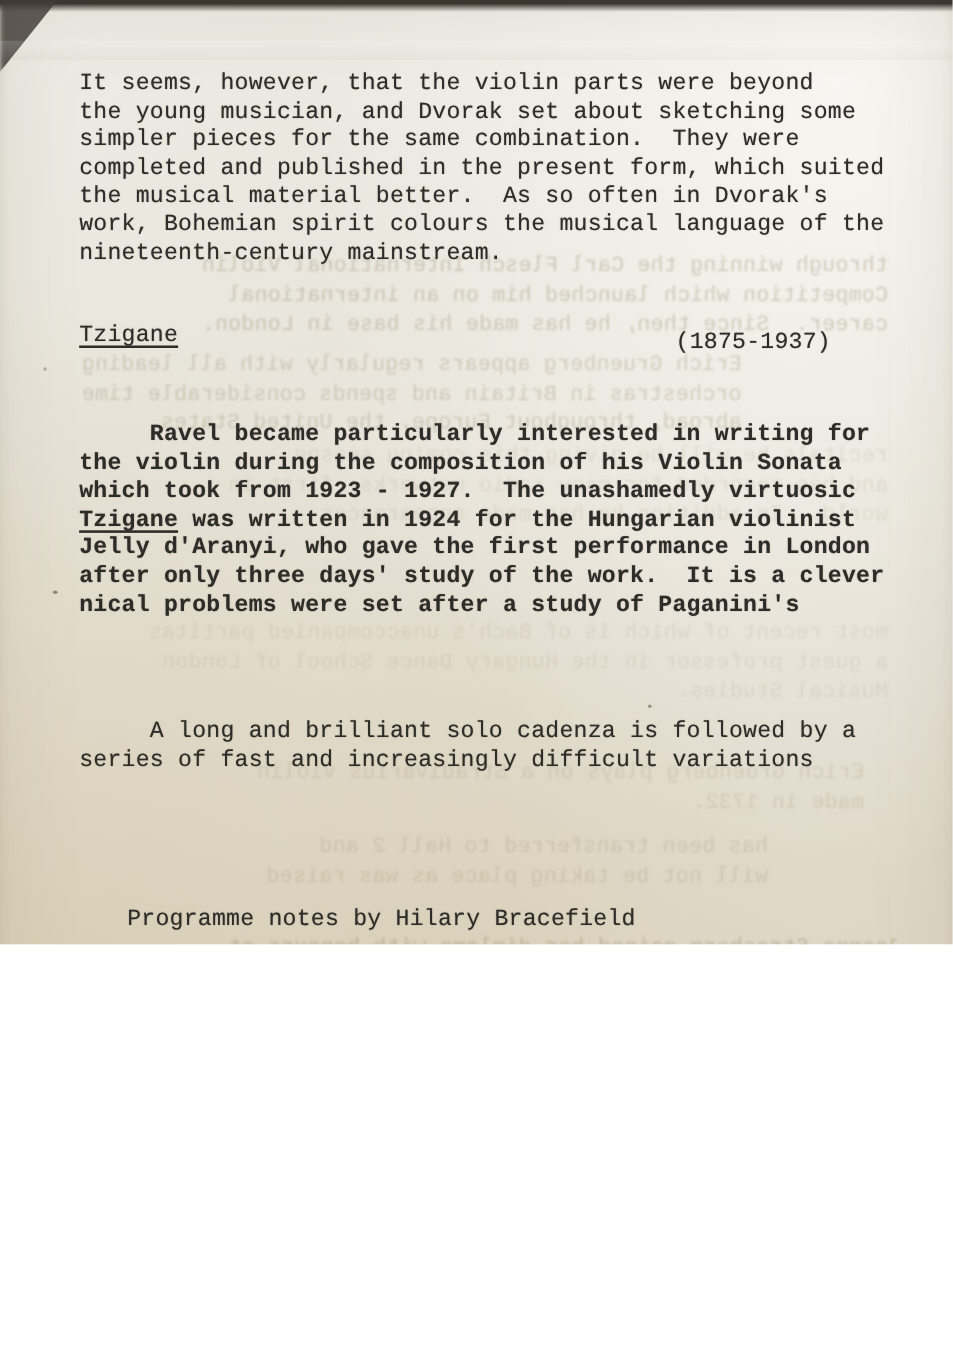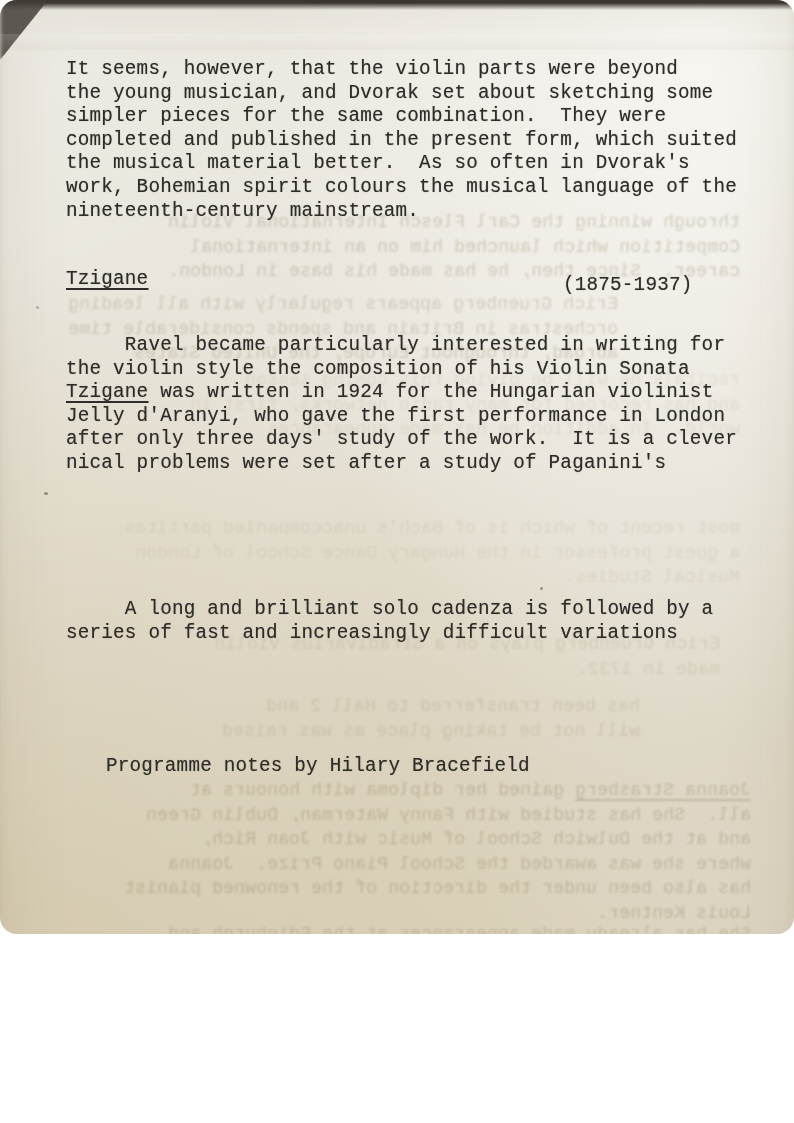--- a/index.html
+++ b/index.html
@@ -1,22 +1,21 @@
 <!DOCTYPE html>
 <html><head>
 <meta charset="utf-8">
 <style>
   html,body{margin:0;padding:0;background:#ffffff;}
   .page{
     position:relative;
-    width:794px;height:934px;
+    width:794px;height:787px;
     overflow:hidden;
     background:#ffffff;
     font-family:"Liberation Mono","DejaVu Sans Mono",monospace;
-    border-radius:17px;
   }
   
   .photo{
     position:absolute;left:0;top:0;right:0;height:1112px;
     background:
       radial-gradient(ellipse at 88% 6%, rgba(248,247,243,.9), rgba(248,247,243,0) 45%),
       radial-gradient(ellipse at 0% 100%, rgba(209,196,164,.85), rgba(209,196,164,0) 55%),
       radial-gradient(ellipse at 55% 100%, rgba(216,205,177,.6), rgba(216,205,177,0) 45%),
       linear-gradient(158deg, #edebe4 0%, #e8e4da 35%, #e0dacb 65%, #d8cfb8 100%);
     box-shadow: inset 0 0 70px rgba(125,110,80,.14), inset 0 0 10px rgba(100,90,65,.10);
@@ -46,21 +45,21 @@
     position:absolute;left:66px;top:0;width:700px;
     color:#2e2c28;
     font-size:19.3px;line-height:23.6px;
     letter-spacing:.2px;
     text-shadow:0 0 1px rgba(46,44,40,.45);
   }
   .block{position:absolute;left:0;}
   .tline{white-space:pre;}
   .u{text-decoration:underline;text-decoration-thickness:1.7px;text-underline-offset:4px;}
   #p1{top:58px;}
-  #p2{top:334px;}
+  #p2{top:351px;font-weight:bold;}
   #p3{top:598px;}
   #footer-line{top:755px;margin-left:40px;}
   #heading-left{top:268px;left:0;}
   #heading-right{top:268px;left:477px;}
   #heading-dates{margin-left:20px;margin-top:6px;text-align:center;}
   
   .ghost{
     position:absolute;
     color:#8f8464;
     font-size:18px;line-height:24.5px;
@@ -122,21 +121,22 @@
 
     <div class="block" id="heading-left">
       <span class="u">Tzigane</span>
     </div>
     <div class="block" id="heading-right">
       <div id="heading-dates">(1875-1937)</div>
     </div>
 
     <div class="block" id="p2">
         <div class="tline"><span>     Ravel became particularly interested in writing for</span></div>
-        <div class="tline"><span>the violin style the composition of his Violin Sonata</span></div>
+        <div class="tline"><span>the violin during the composition of his Violin Sonata</span></div>
+        <div class="tline"><span>which took from 1923 - 1927.  The unashamedly virtuosic</span></div>
         <div class="tline"><span class="u">Tzigane</span><span> was written in 1924 for the Hungarian violinist</span></div>
         <div class="tline"><span>Jelly d'Aranyi, who gave the first performance in London</span></div>
         <div class="tline"><span>after only three days' study of the work.  It is a clever</span></div>
         <div class="tline"><span>nical problems were set after a study of Paganini's</span></div>
       </div>
     <div class="block" id="p3">
         <div class="tline"><span>     A long and brilliant solo cadenza is followed by a</span></div>
         <div class="tline"><span>series of fast and increasingly difficult variations</span></div>
       </div>
 

